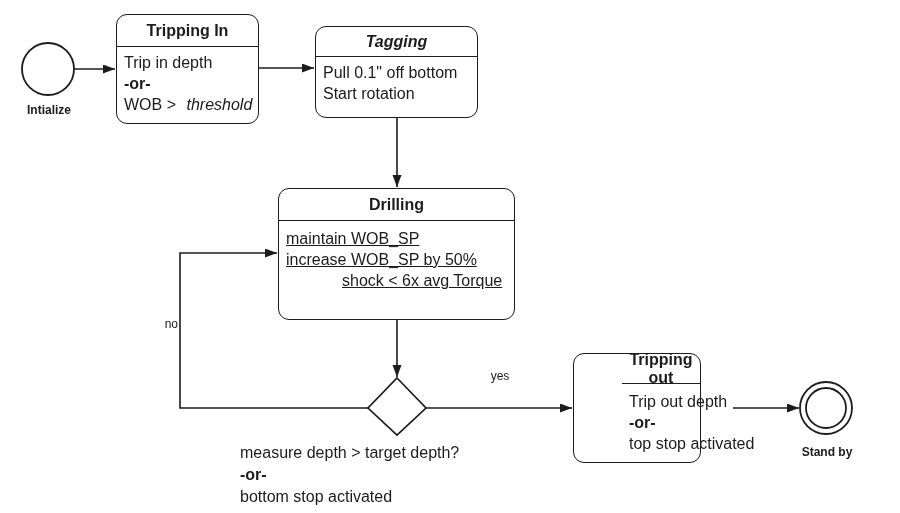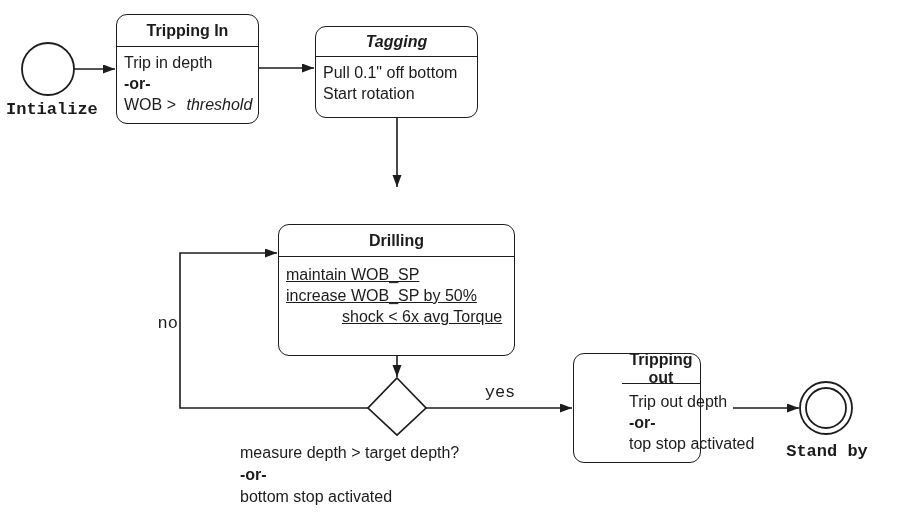--- a/index.html
+++ b/index.html
@@ -35,24 +35,23 @@
   }
   .state-body {
     padding: 5px 6px 0 7px;
     font-size: 16px;
   }
   .state-body .line { line-height: 21px; white-space: nowrap; }
   .bold { font-weight: bold; }
   .italic { font-style: italic; margin-left: 6px; }
   .label {
     position: absolute;
-    font-size: 17px;
+    font-size: 12px;
     line-height: 18px;
     white-space: nowrap;
-    font-family: Liberation Mono, monospace;
   }
   .label.bold { font-weight: bold; }
   .label.center { text-align: center; }
   .label.right { text-align: right; }
   .decision-text {
     position: absolute;
     text-align: left;
     font-size: 16px;
     line-height: 22px;
   }
@@ -98,40 +97,40 @@
   </div>
 
   <div class="state" style="left:315px; top:26px; width:163px; height:92px;">
     <div class="state-title" style="height:30px;font-style:italic;">Tagging</div>
     <div class="state-body">
       <div class="line">Pull 0.1" off bottom</div>
       <div class="line">Start rotation</div>
     </div>
   </div>
 
-  <div class="state" style="left:278px; top:188px; width:237px; height:132px;margin-top:36px;">
+  <div class="state" style="left:278px; top:188px; width:237px; height:132px;">
     <div class="state-title" style="height:32px;">Drilling</div>
     <div class="state-body" style="padding-top:7px;text-decoration:underline;">
       <div class="line">maintain WOB_SP</div>
       <div class="line">increase WOB_SP by 50%</div>
       <div class="line indent">shock &lt; 6x avg Torque</div>
     </div>
   </div>
 
   <div class="state" style="left:573px; top:353px; width:128px; height:110px;padding-left:48px;">
     <div class="state-title" style="height:30px;">Tripping out</div>
     <div class="state-body" style="padding-top:7px;">
       <div class="line">Trip out depth</div>
       <div class="line bold">-or-</div>
       <div class="line">top stop activated</div>
     </div>
   </div>
 
   <div class="label right" style="left:140px; top:315px; width:38px;">no</div>
-  <div class="label center" style="left:478px; top:384px; width:44px;">yes</div>
+  <div class="label center" style="left:478px; top:367px; width:44px;">yes</div>
 
   <div class="decision-text" style="left:240px; top:442px; width:315px;">
     <div>measure depth &gt; target depth?</div>
     <div class="bold">-or-</div>
     <div>bottom stop activated</div>
   </div>
 
   <div class="label bold center" style="left:784px; top:443px; width:86px;">Stand by</div>
 
 </div>

